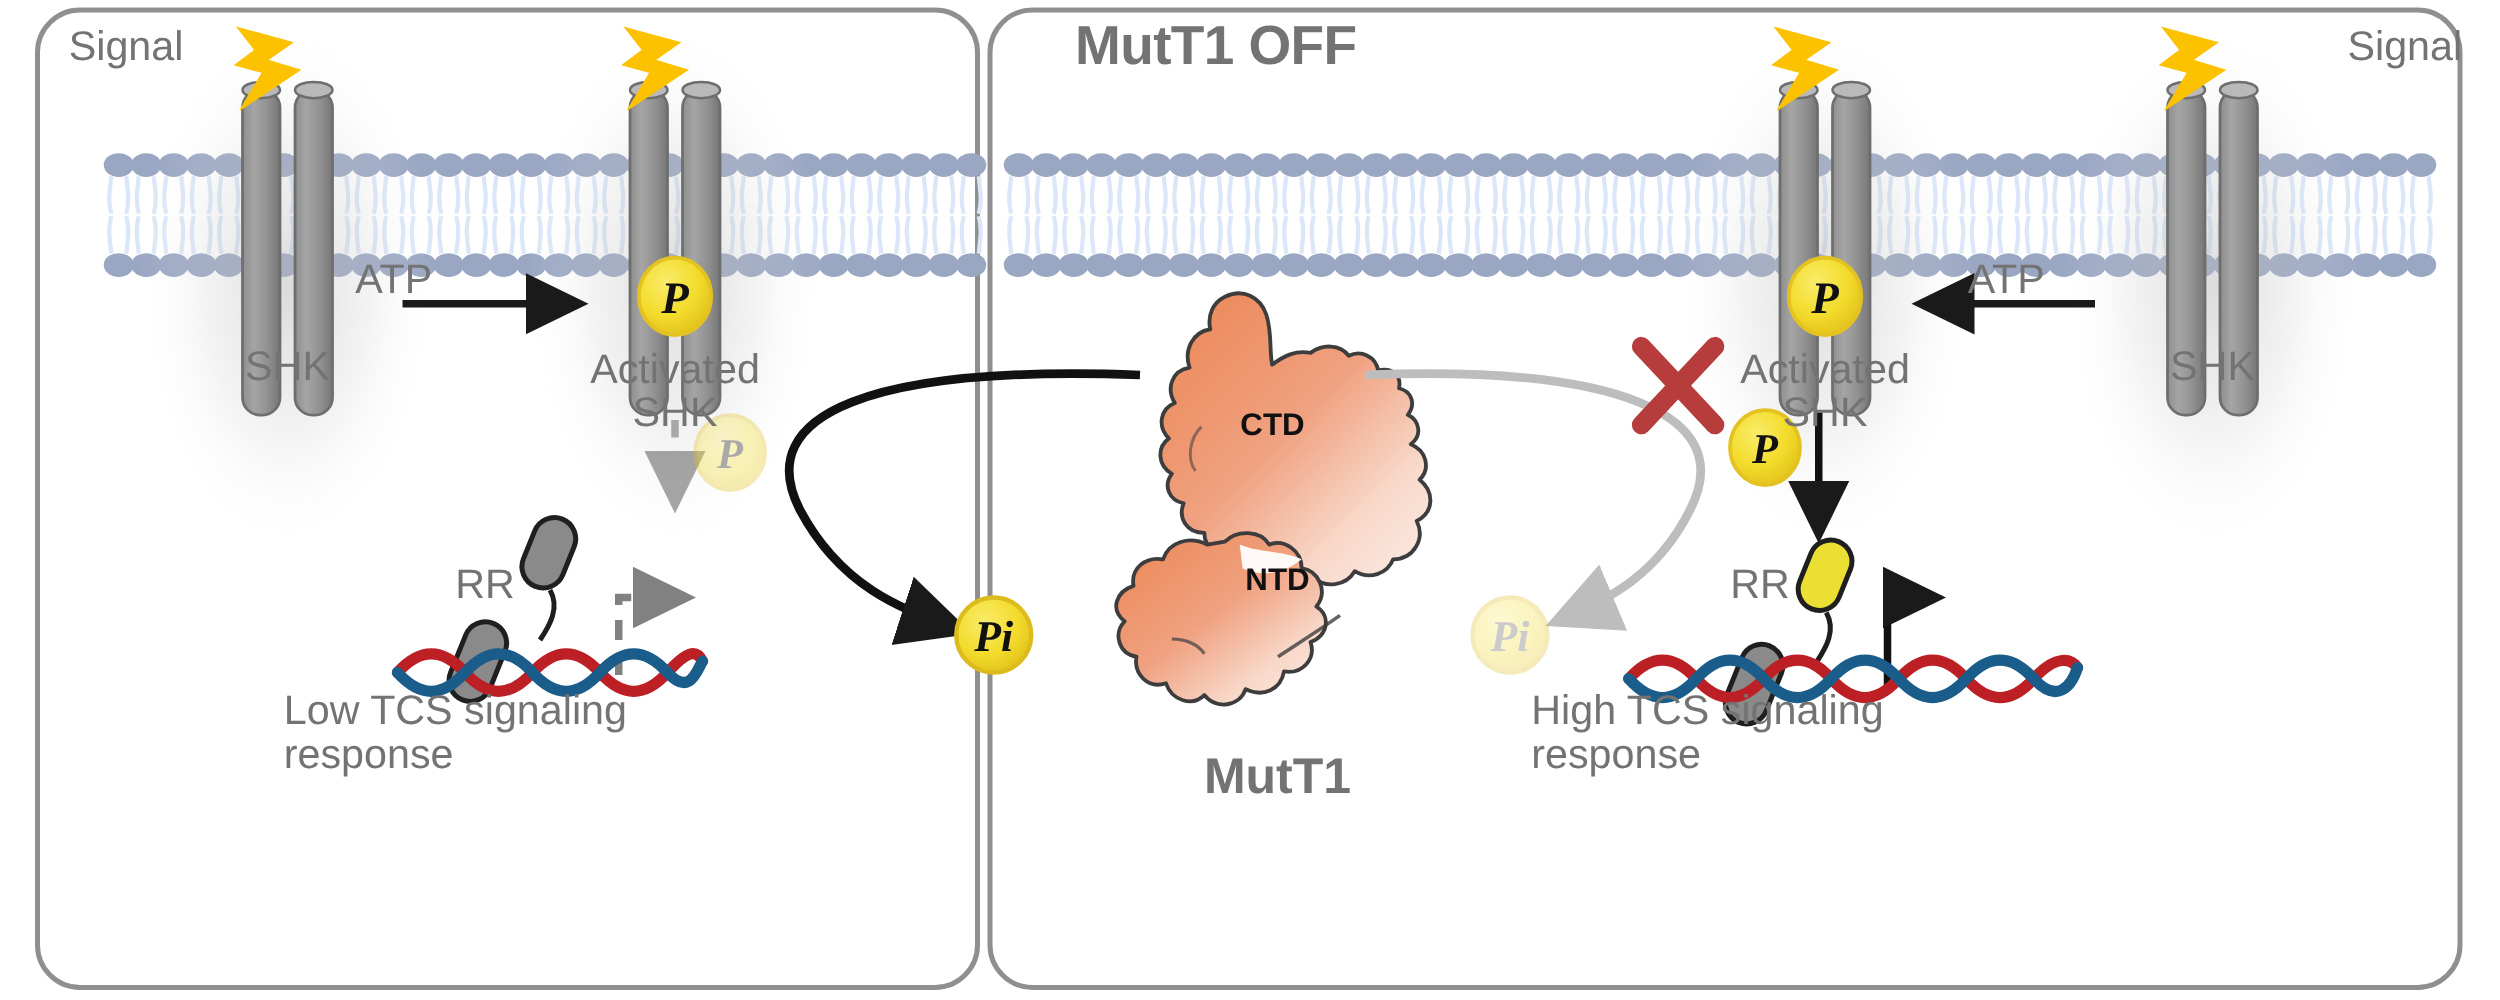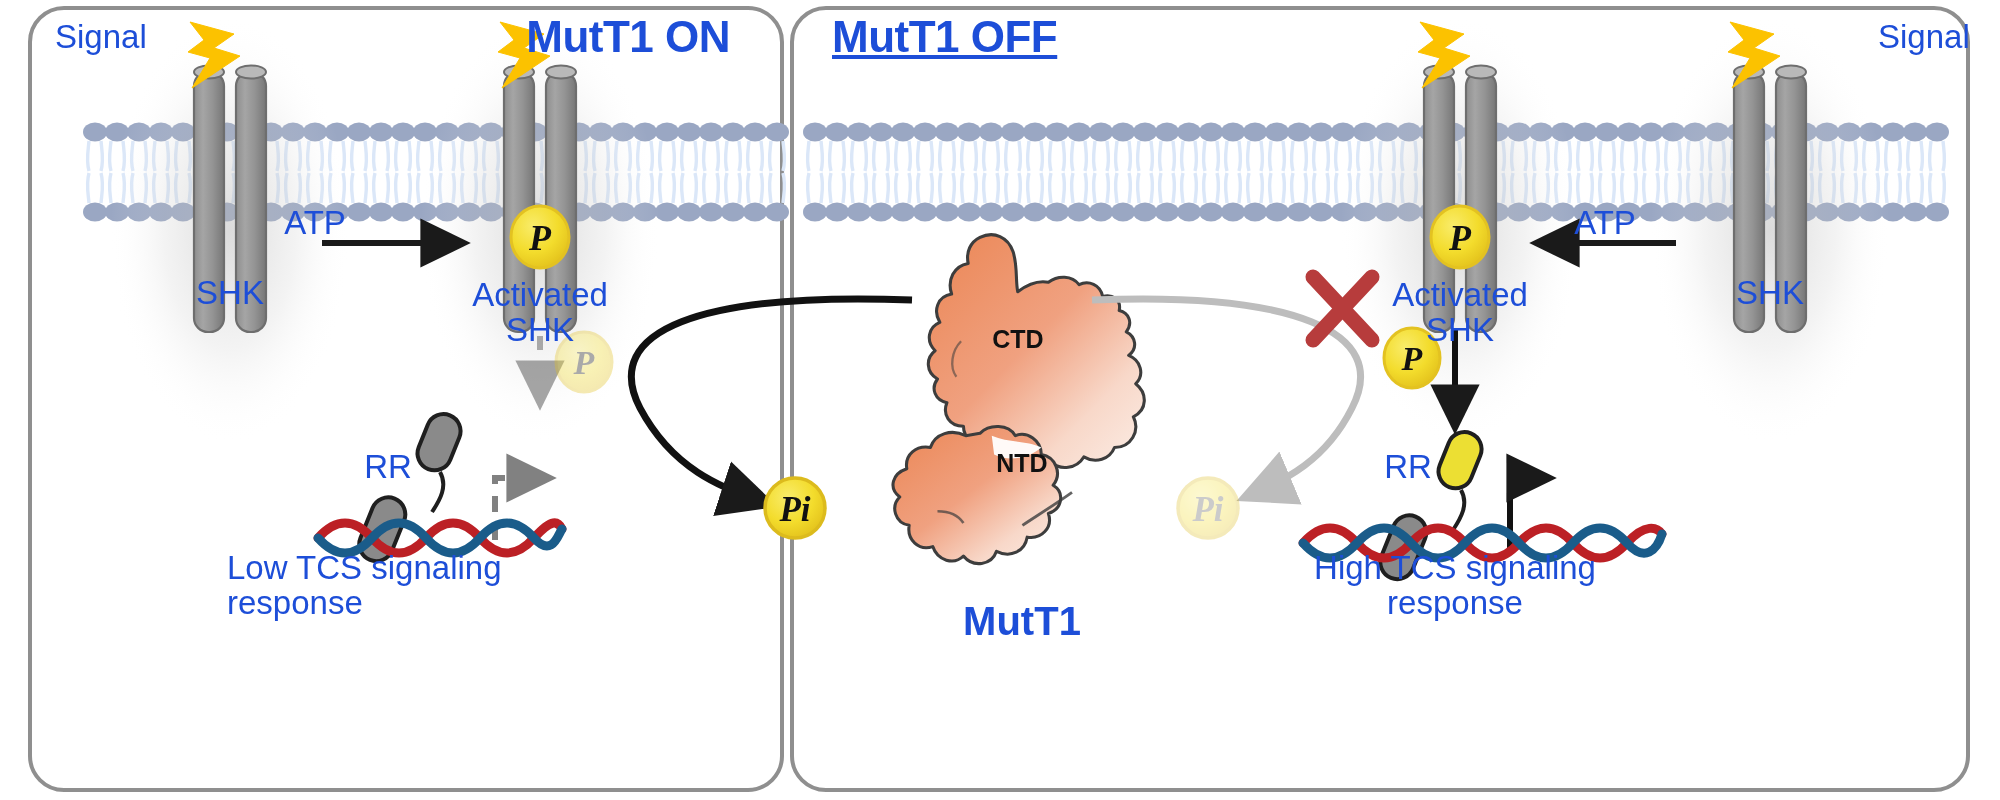--- a/index.html
+++ b/index.html
@@ -1,19 +1,19 @@
 <!DOCTYPE html>
 <html><head>
 <meta charset="utf-8">
 <style>
   html,body{margin:0;padding:0;background:#ffffff;}
   body{width:2000px;height:800px;font-family:"Liberation Sans",sans-serif;overflow:hidden;}
   #stage{position:relative;width:2000px;height:800px;background:#fff;}
   #stage svg{position:absolute;left:0;top:0;}
-  .lbl{position:absolute;color:#1d4ed8;white-space:pre;line-height:1.05;}
+  .lbl{position:absolute;color:#737373;white-space:pre;line-height:1.05;}
   .lbl.c{transform:translateX(-50%);}
   .panel-title{font-size:44px;font-weight:bold;letter-spacing:-0.5px;}
   .t30{font-size:33px;}
   .mutt1{font-size:40px;font-weight:bold;}
   .domlbl{font-size:25px;font-weight:bold;}
 </style>
 </head>
 <body>
 
 <div id="stage">
@@ -332,36 +332,35 @@
 
   <g opacity="0.3">
     <circle cx="1208" cy="508" r="30" fill="url(#ph)" stroke="#dcbb1d" stroke-width="3.5"></circle>
     <text x="1208" y="521" text-anchor="middle" font-family="Liberation Serif,serif" font-size="35" font-style="italic" font-weight="bold" fill="#555">Pi</text>
   </g>
 
   <text x="1018" y="348" text-anchor="middle" class="domlbl" font-family="Liberation Sans,sans-serif" font-size="25" font-weight="bold" fill="#111">CTD</text>
   <text x="1022" y="472" text-anchor="middle" class="domlbl" font-family="Liberation Sans,sans-serif" font-size="25" font-weight="bold" fill="#111">NTD</text>
 </svg>
 
-<div class="lbl panel-title" style="left:730px;top:14px;transform:translateX(-100%);">MutT1 ON</div>
-<div class="lbl panel-title" style="left:832px;top:14px;text-decoration:underline;">MutT1 OFF</div>
+<div class="lbl panel-title" style="left:860px;top:14px;">MutT1 OFF</div>
 
 <div class="lbl t30" style="left:55px;top:20px;">Signal</div>
 <div class="lbl t30 c" style="left:230px;top:276px;">SHK</div>
 <div class="lbl t30 c" style="left:315px;top:206px;">ATP</div>
 <div class="lbl t30 c" style="left:430px;top:278px;width:220px;transform:none;text-align:center;">Activated
 SHK</div>
 <div class="lbl t30 c" style="left:388px;top:450px;">RR</div>
 <div class="lbl t30 c" style="left:437px;top:551px;width:420px;transform:translateX(-50%);text-align:left;">Low TCS signaling
 response</div>
 
 <div class="lbl mutt1 c" style="left:1022px;top:584px;margin-top:16px;">MutT1</div>
 
 <div class="lbl t30" style="left:1878px;top:20px;">Signal</div>
 <div class="lbl t30 c" style="left:1770px;top:276px;">SHK</div>
 <div class="lbl t30 c" style="left:1605px;top:206px;">ATP</div>
 <div class="lbl t30 c" style="left:1350px;top:278px;width:220px;transform:none;text-align:center;">Activated
 SHK</div>
 <div class="lbl t30 c" style="left:1408px;top:450px;">RR</div>
-<div class="lbl t30 c" style="left:1455px;top:551px;width:460px;transform:translateX(-50%);text-align:center;">High TCS signaling
+<div class="lbl t30 c" style="left:1455px;top:551px;width:460px;transform:translateX(-50%);">High TCS signaling
 response</div>
 
 </div>
 
 </body></html>

